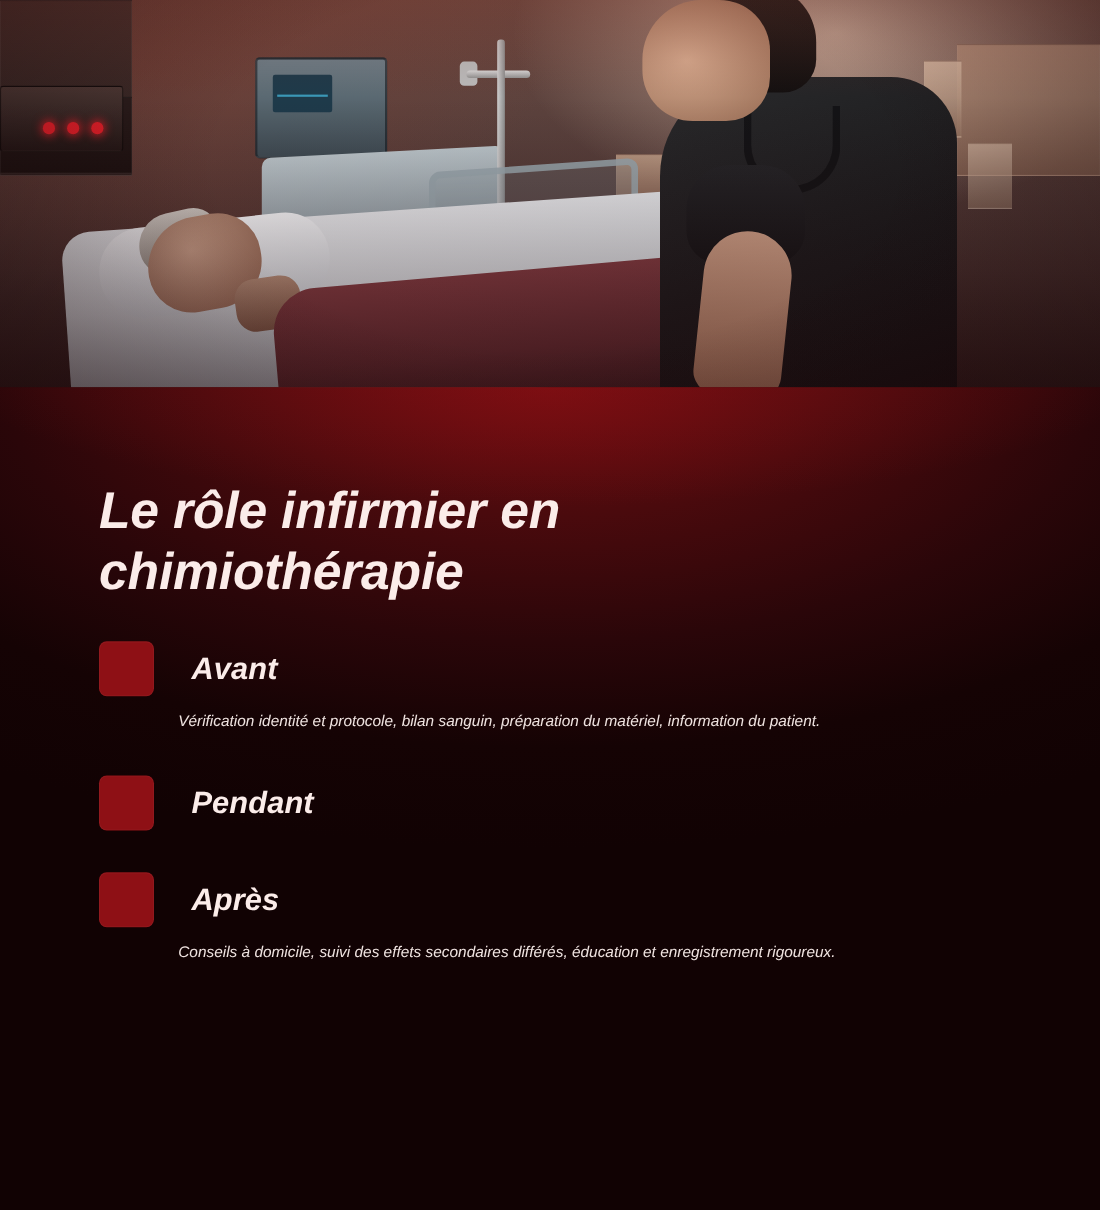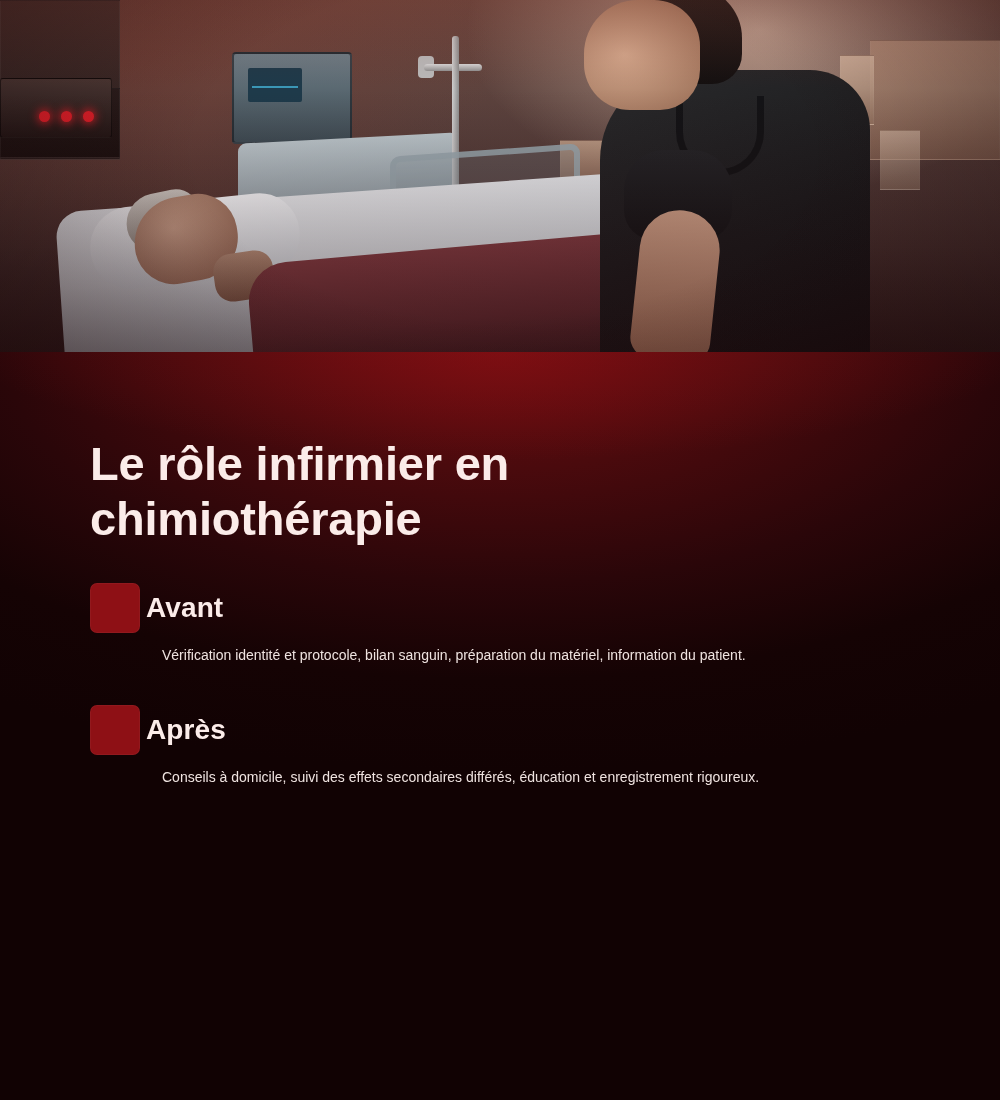--- a/index.html
+++ b/index.html
@@ -244,20 +244,21 @@
 
   
   .content {
     position: absolute;
     top: 352px; left: 0;
     width: 1000px;
     height: 748px;
     background:
       radial-gradient(ellipse 900px 420px at 500px 0px, #6d0c10 0%, #4a0a0d 28%, #2a0609 55%, #150304 78%, #110203 100%);
     overflow: hidden;
+    font-style: italic;
   }
   .content::after {
     content: "";
     position: absolute;
     left: -80px; top: -40px;
     width: 1160px; height: 150px;
     border-radius: 0 0 50% 50%;
     background: radial-gradient(ellipse at 50% 0%, rgba(150,18,22,0.55), rgba(150,18,22,0) 70%);
     pointer-events: none;
   }
@@ -275,21 +276,21 @@
     font-weight: 800;
     letter-spacing: -0.2px;
     max-width: 620px;
     margin-bottom: 36px;
   }
 
   .item { margin-bottom: 38px; }
   .item-head {
     display: flex;
     align-items: center;
-    gap: 6px;
+    gap: 34px;
   }
   .swatch {
     width: 50px; height: 50px;
     background: #8e1015;
     border-radius: 7px;
     flex: 0 0 auto;
     box-shadow: inset 0 0 0 1px rgba(255,255,255,0.04);
   }
   .item-title {
     color: #fbece9;
@@ -365,20 +366,24 @@
 
       <div class="item">
         <div class="item-head">
           <span class="swatch"></span>
           <span class="item-title">Avant</span>
         </div>
         <p class="item-desc">Vérification identité et protocole, bilan sanguin, préparation du matériel, information du patient.</p>
       </div>
 
       <div class="item">
+        <div class="item-head">
+          <span class="swatch"></span>
+          <span class="item-title">Pendant</span>
+        </div>
       </div>
 
       <div class="item">
         <div class="item-head">
           <span class="swatch"></span>
           <span class="item-title">Après</span>
         </div>
         <p class="item-desc">Conseils à domicile, suivi des effets secondaires différés, éducation et enregistrement rigoureux.</p>
       </div>
 

